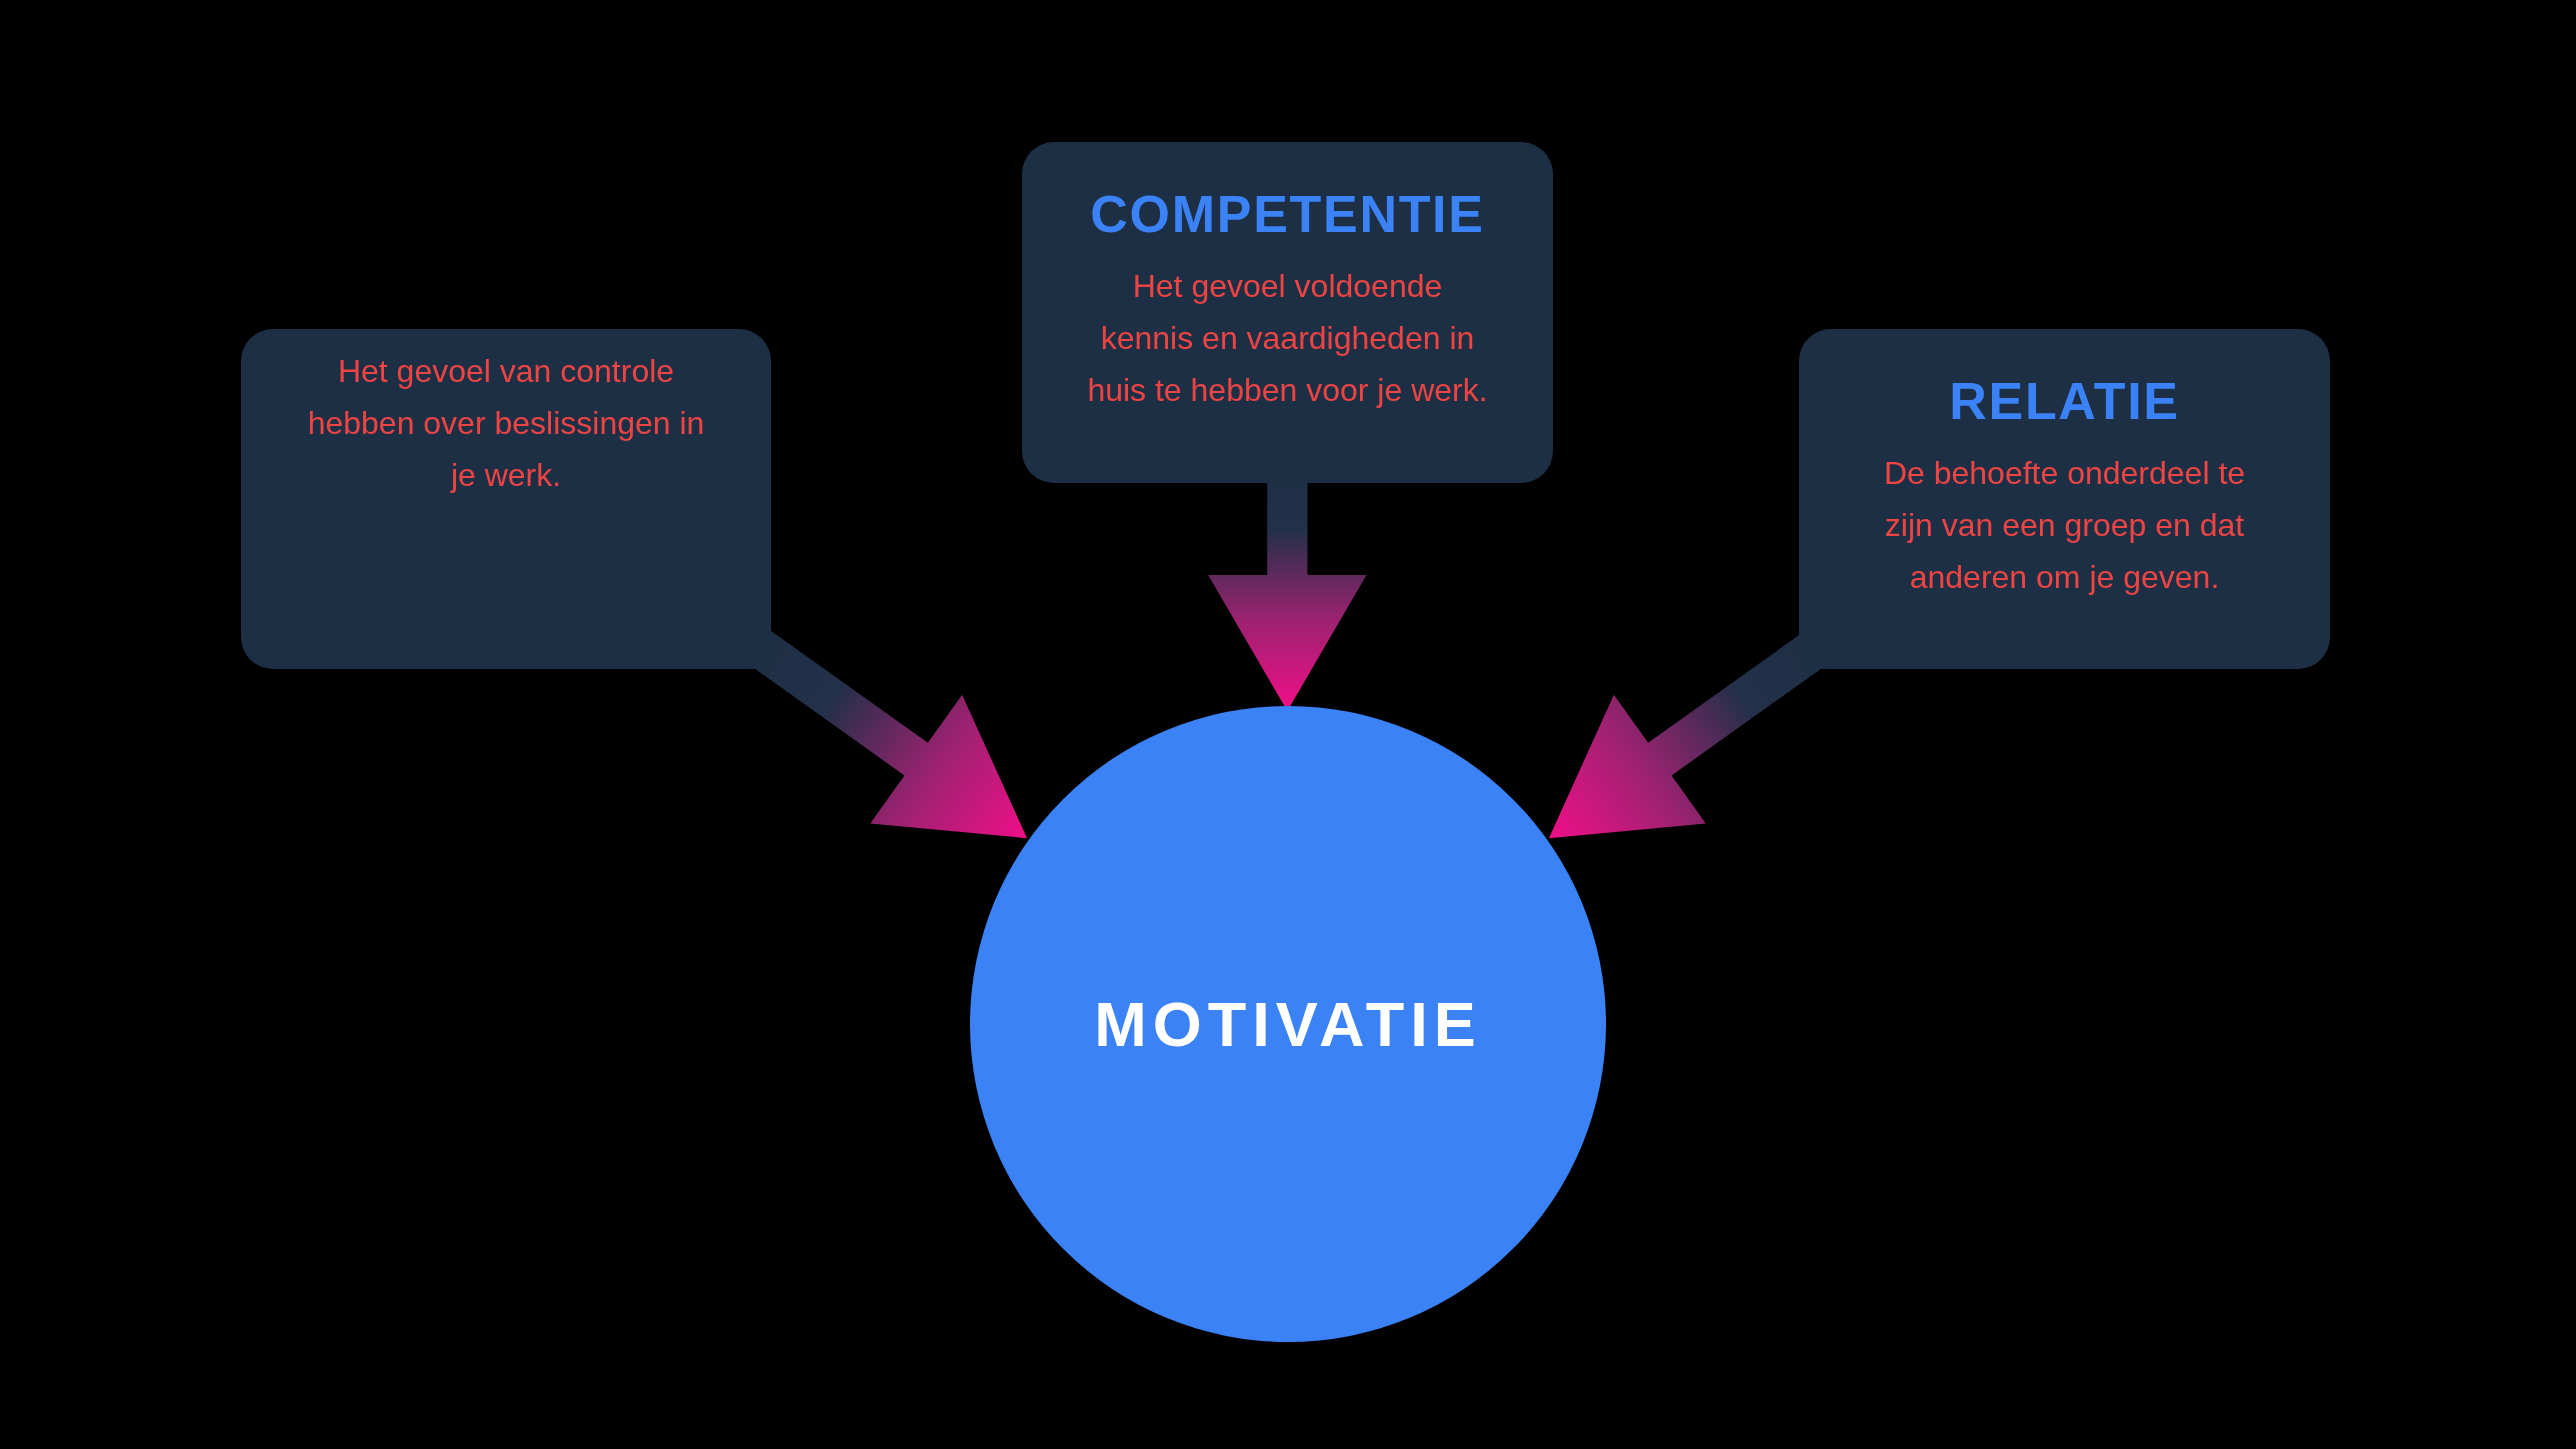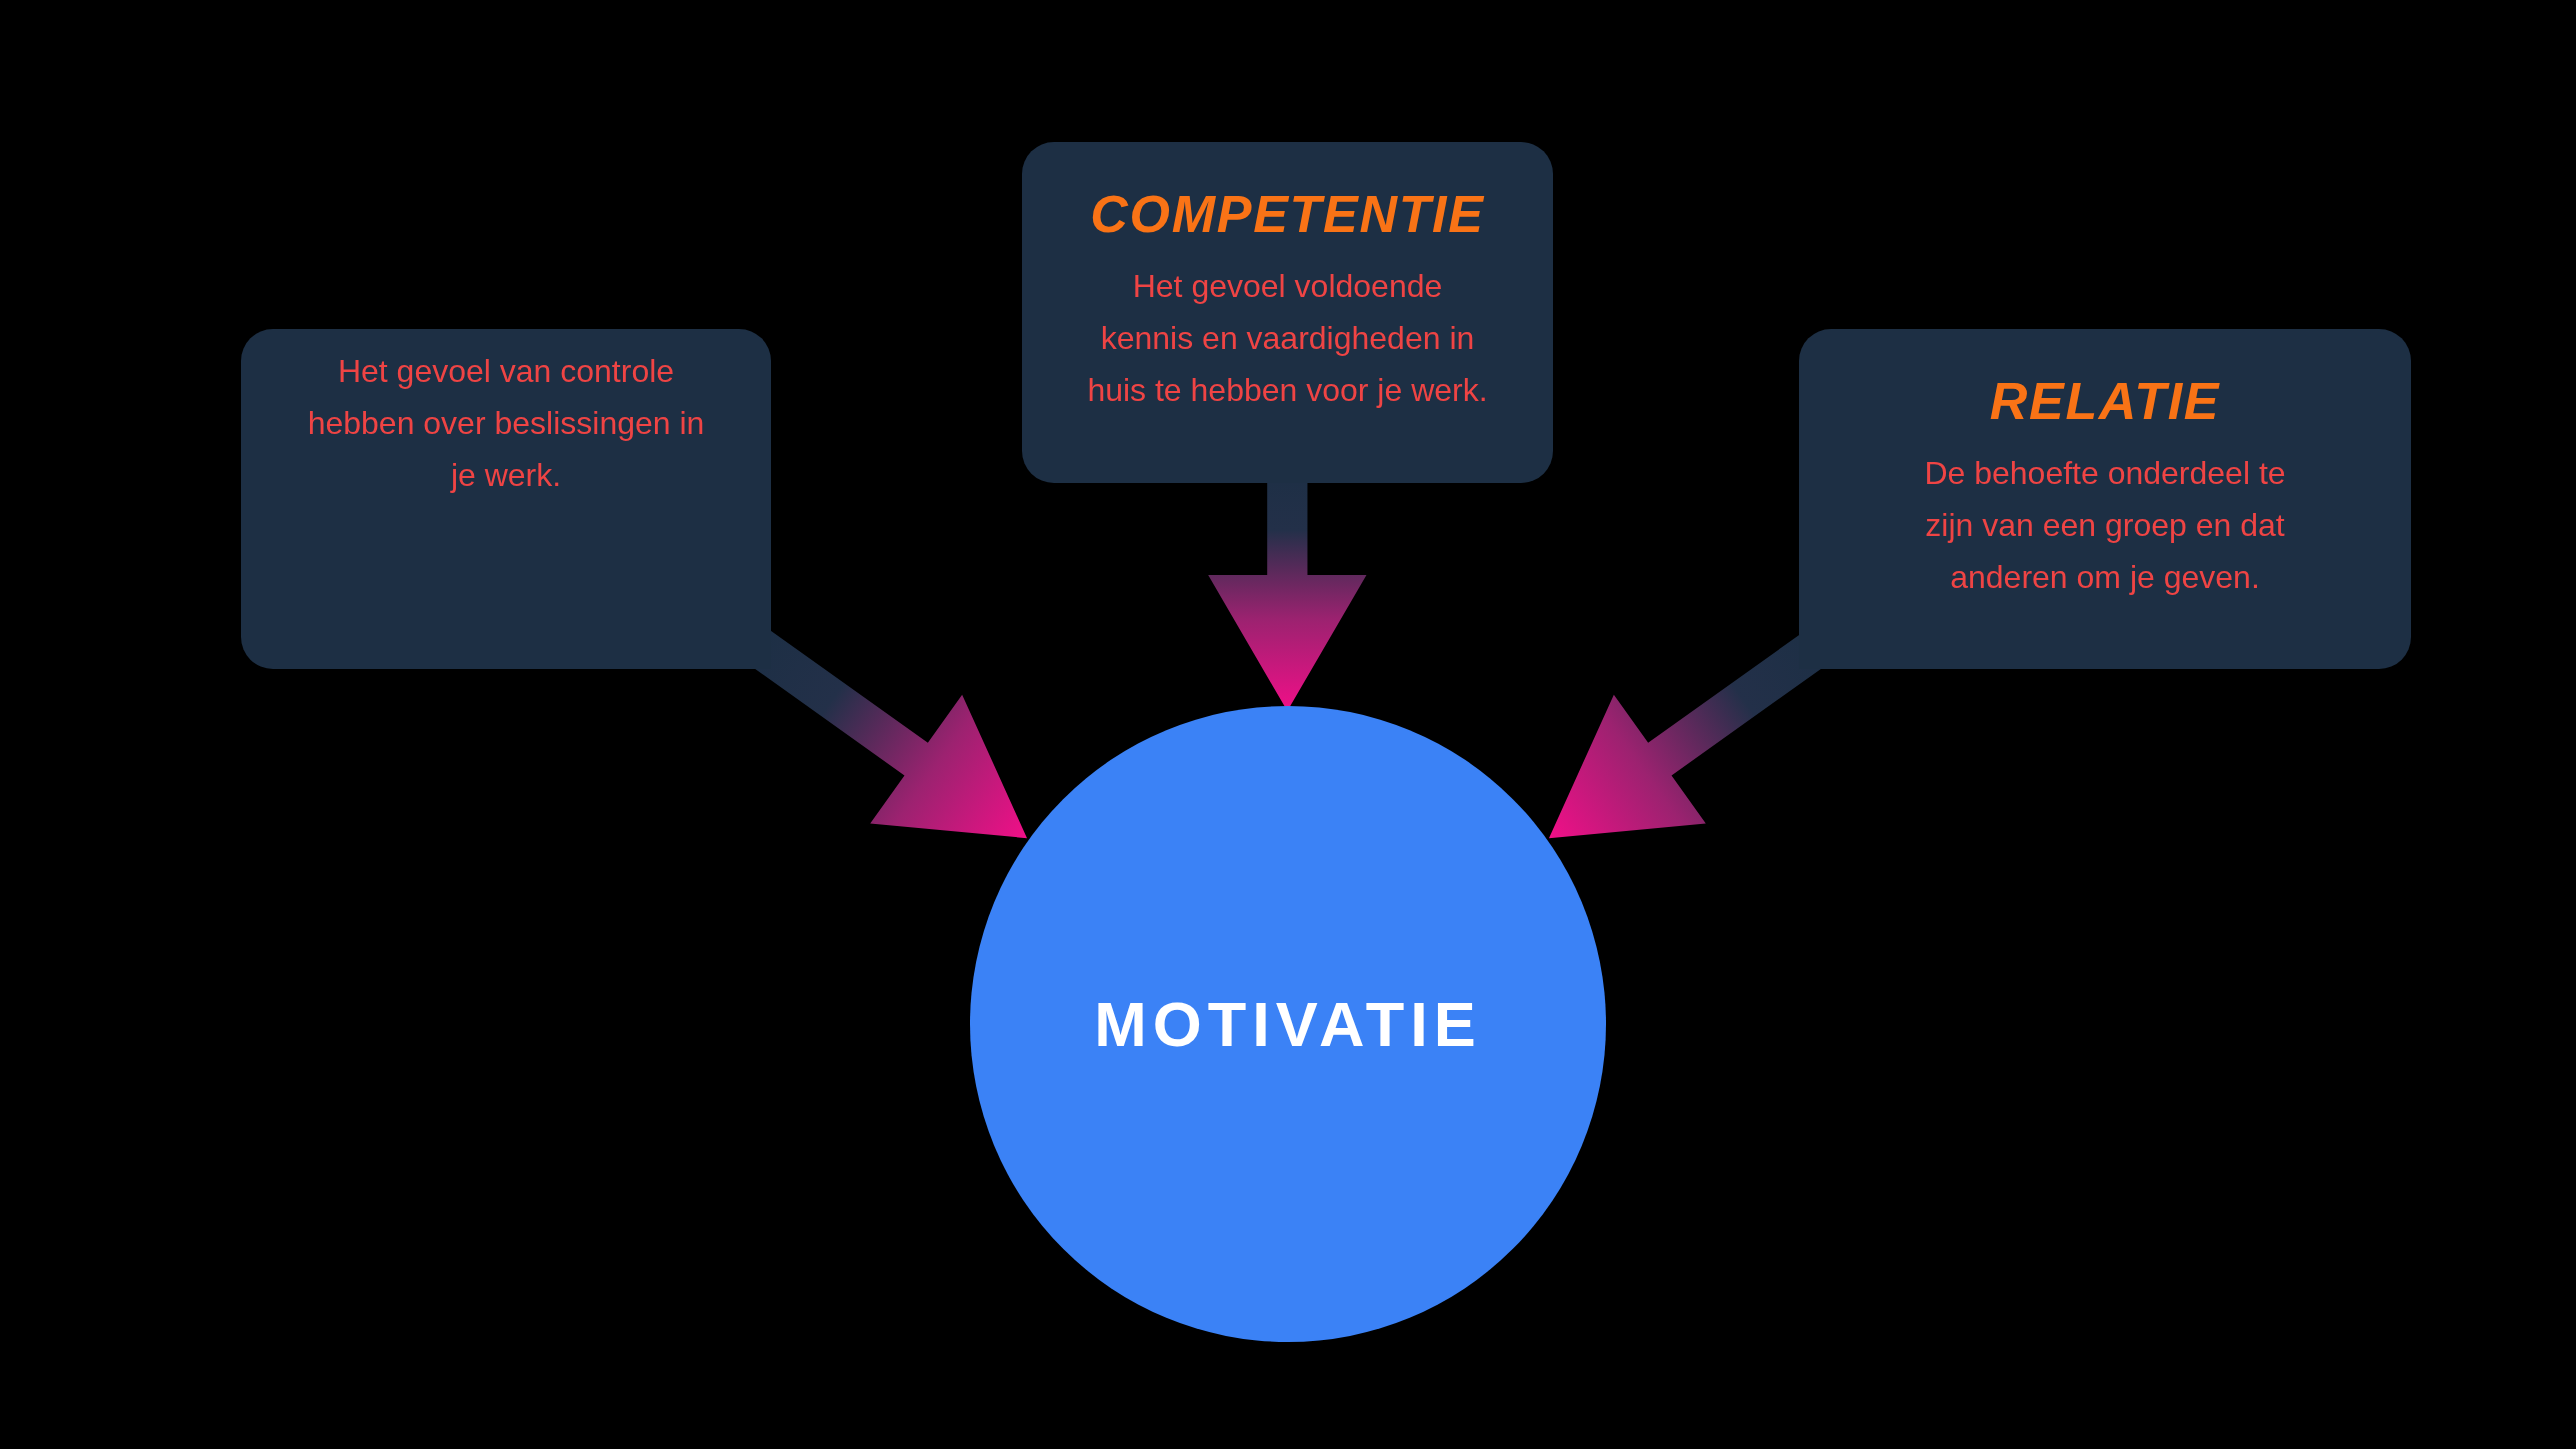--- a/index.html
+++ b/index.html
@@ -31,29 +31,28 @@
     box-sizing: border-box;
     display: flex;
     flex-direction: column;
     align-items: center;
     text-align: center;
   }
   .node-card.tail-bottom-right { border-bottom-right-radius: 0; }
   .node-card.tail-bottom-left  { border-bottom-left-radius: 0; }
   .card-autonomie   { left: 241px;  top: 329px; width: 530px; height: 340px; }
   .card-competentie { left: 1022px; top: 142px; width: 531px; height: 341px; }
-  .card-relatie     { left: 1799px; top: 329px; width: 612px; height: 340px; }
+  .card-relatie     { left: 1799px; top: 329px; width: 531px; height: 340px; }
   .node-title {
     margin: 42px 0 0 0;
     font-size: 52px;
     line-height: 60px;
     font-weight: 800;
     letter-spacing: 1.7px;
-    color: #f97316;
-    font-style: italic;
+    color: #3b82f6;
   }
   .node-description {
     margin: 16px 0 0 0;
     padding: 0 27px;
     font-size: 32px;
     line-height: 52px;
     font-weight: 400;
     color: #ef4444;
     white-space: pre-line;
   }

